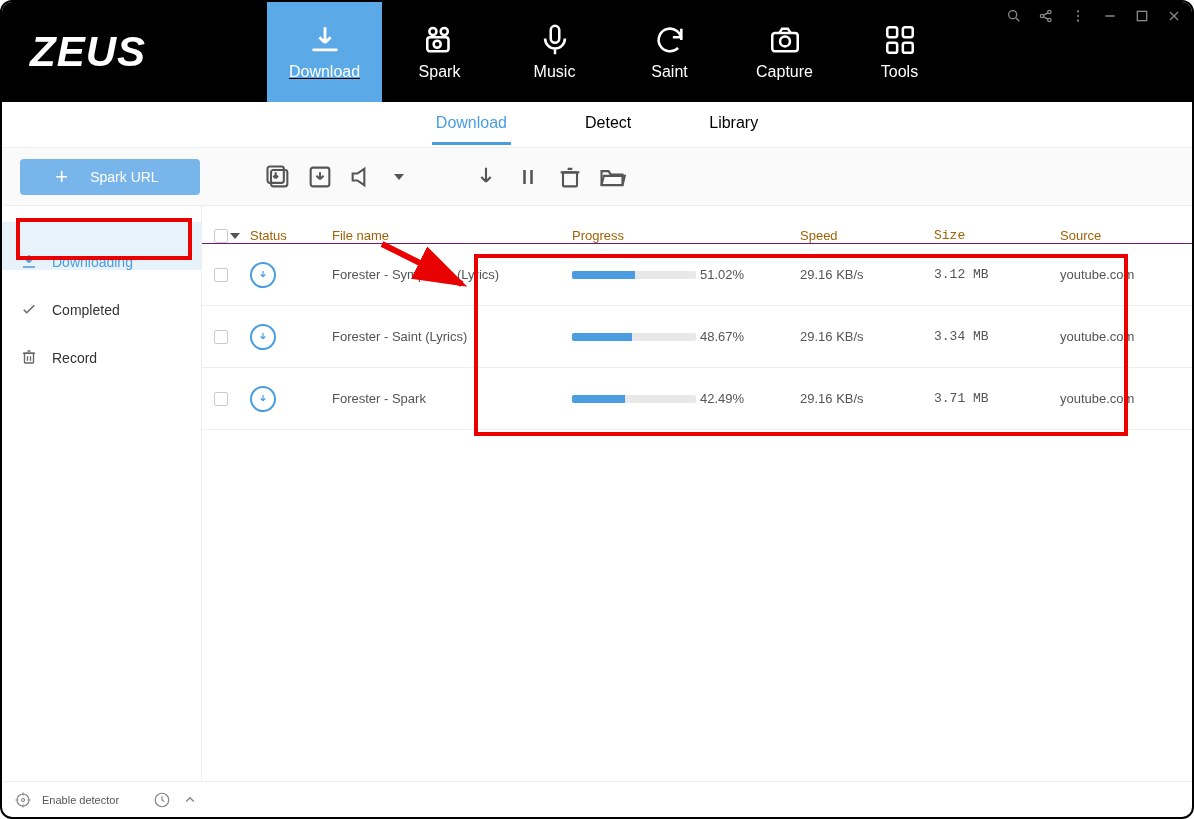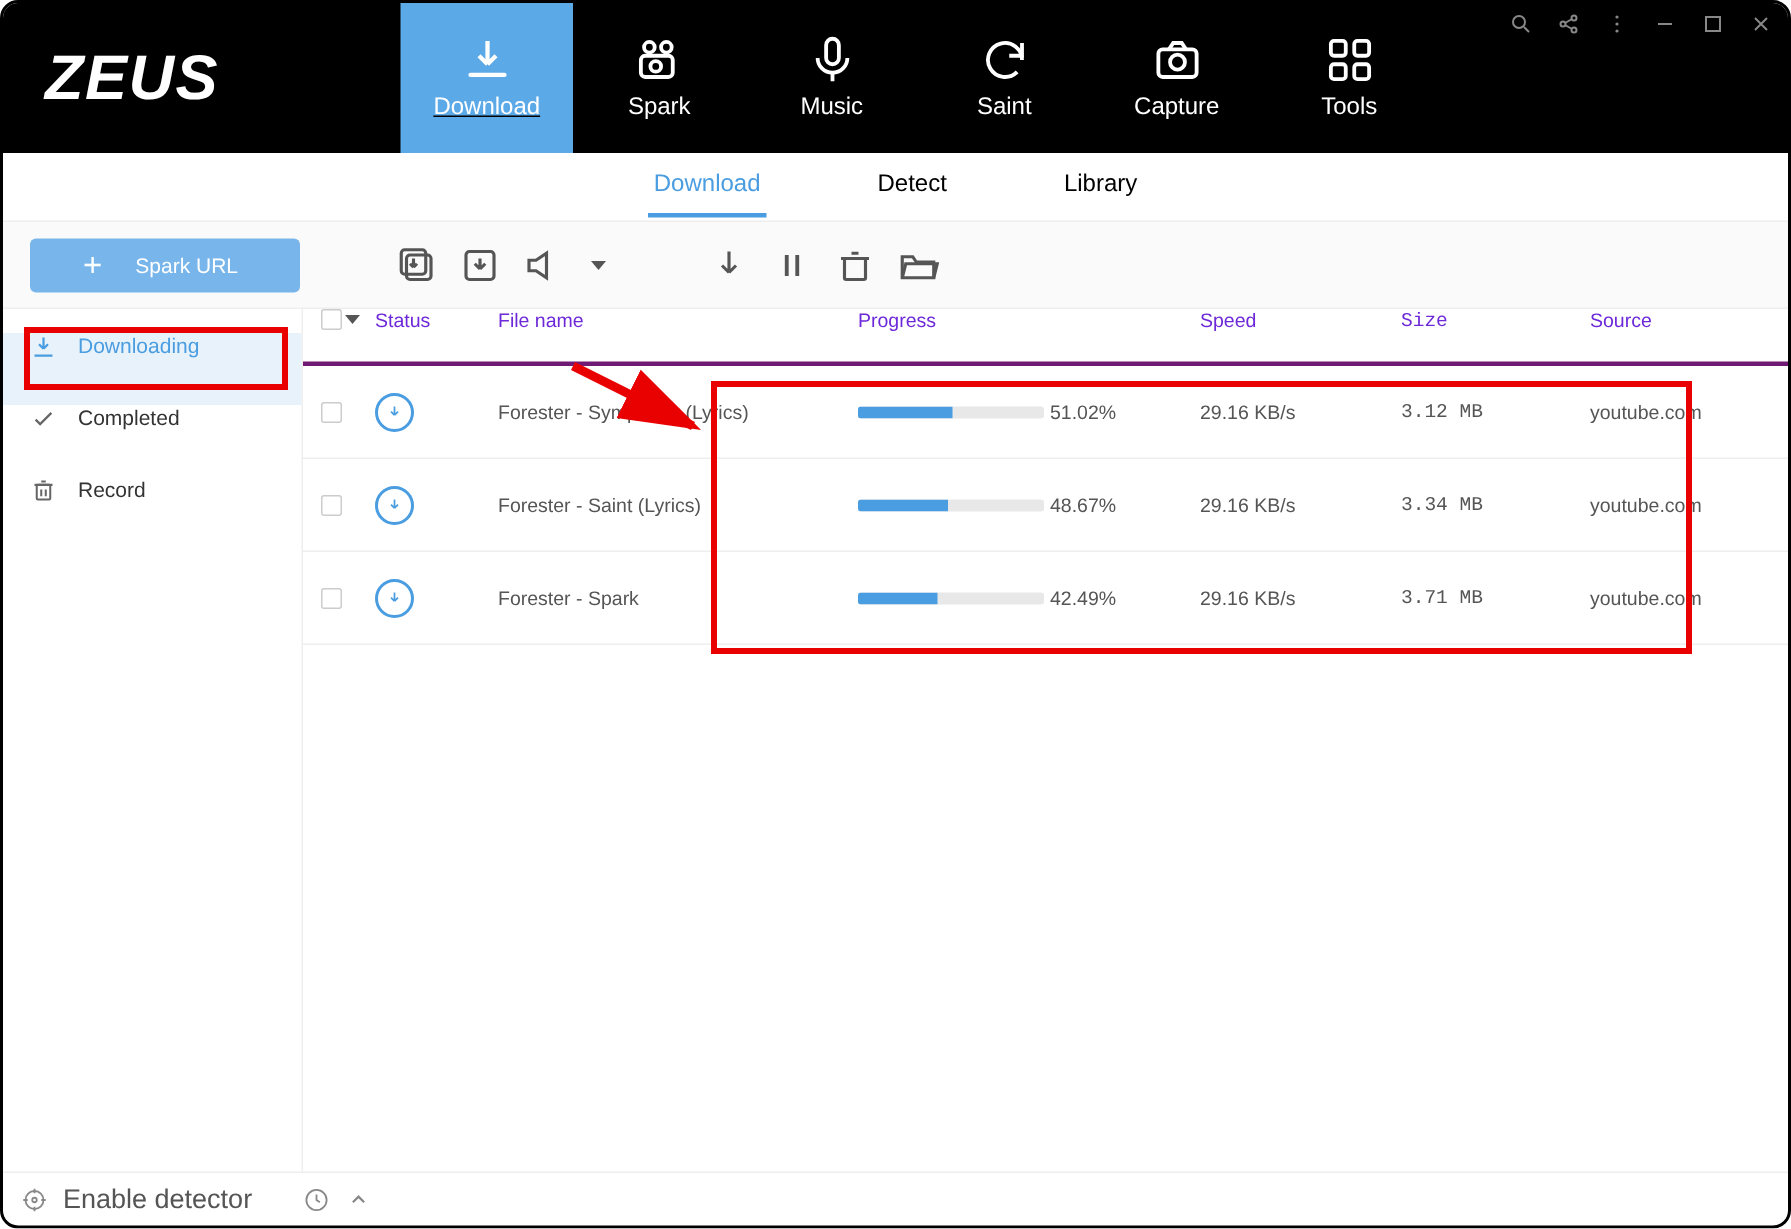--- a/index.html
+++ b/index.html
@@ -24,27 +24,27 @@
   
   .toolbar-row { height: 58px; display: flex; align-items: center; padding: 0 6px; background: #fafafa; border-bottom: 1px solid #eee; gap: 14px; }
   .paste-btn { background: #77b5eb; color: #fff; border: none; height: 36px; width: 180px; border-radius: 4px; display: flex; align-items: center; justify-content: center; gap: 22px; font-size: 14px; cursor: pointer; margin-left: 12px; }
   .paste-btn .plus { font-size: 22px; font-weight: 300; margin-left: -6px; }
   .tb-icon { width: 28px; height: 28px; display:flex; align-items:center; justify-content:center; cursor:pointer; color:#555; }
   .tb-sep { width: 40px; }
 
   
   .body { flex: 1; display: flex; overflow: hidden; }
   .sidebar { width: 200px; border-right: 1px solid #eee; padding-top: 6px; position: relative; }
-  .side-item { height: 48px; display: flex; align-items: flex-start; gap: 14px; padding: 0 18px; font-size: 14px; color: #333; cursor: pointer; }
+  .side-item { height: 48px; display: flex; align-items: flex-end; gap: 14px; padding: 0 18px; font-size: 14px; color: #333; cursor: pointer; }
   .side-item.active { background: #e8f2fb; color: #4a9de0; }
   .side-item svg { width: 18px; height: 18px; }
   .highlight-box { position: absolute; left: 14px; top: 12px; width: 176px; height: 42px; border: 4px solid #e90000; pointer-events: none; }
 
   .content { flex: 1; position: relative; overflow: auto; }
-  .table-head { display: flex; align-items: flex-start; height: 38px; border-bottom: 3px solid #701a75; font-size: 13px; color: #6d28d9; padding: 0 12px; background:#fff; }
+  .table-head { display: flex; align-items: flex-end; height: 38px; border-bottom: 1px solid #701a75; font-size: 13px; color: #a16207; padding: 0 12px; background:#fff; }
   .col-check { width: 36px; display:flex; align-items:center; }
   .col-status { width: 82px; }
   .col-file { width: 240px; }
   .col-prog { width: 228px; }
   .col-speed { width: 134px; }
   .col-size { width: 114px; font-family: Liberation Mono, monospace; }
   .col-source { width: 110px; margin-left: 12px; }
   .chk { width: 14px; height: 14px; border: 1px solid #ccc; background:#fff; display:inline-block; border-radius:2px; }
   .dropdown-caret { width:0;height:0;border-left:5px solid transparent;border-right:5px solid transparent;border-top:6px solid #555; margin-left:4px;}
 
@@ -52,21 +52,21 @@
   .status-ic { width: 26px; height: 26px; border: 2px solid #4a9de0; border-radius: 50%; display:flex; align-items:center; justify-content:center; }
   .status-ic svg { width: 14px; height: 14px; stroke:#4a9de0; }
   .progress-wrap { display:flex; align-items:center; gap:4px; }
   .progress-bar { width: 124px; height: 8px; background: #e8e8e8; border-radius: 2px; overflow: hidden; }
   .progress-fill { height: 100%; background: #4a9de0; }
 
   .row-highlight { position: absolute; left: 272px; top: 48px; width: 654px; height: 182px; border: 4px solid #e90000; pointer-events: none; }
   .arrow-annot { position:absolute; left:172px; top:30px; pointer-events:none; }
 
   
-  .bottom { height: 36px; border-top: 1px solid #eee; display:flex; align-items:center; padding: 0 12px; gap: 10px; font-size: 18px; color:#555; }
+  .bottom { height: 36px; border-top: 1px solid #eee; display:flex; align-items:center; padding: 0 12px; gap: 10px; font-size: 11px; color:#555; }
   .bottom .ic { width:18px; height:18px; display:flex; align-items:center; justify-content:center; }
 </style>
 </head>
 <body>
 
 <div class="app-window">
 
   <div class="header">
     <div class="logo">ZEUS</div>
     <div class="main-nav">

